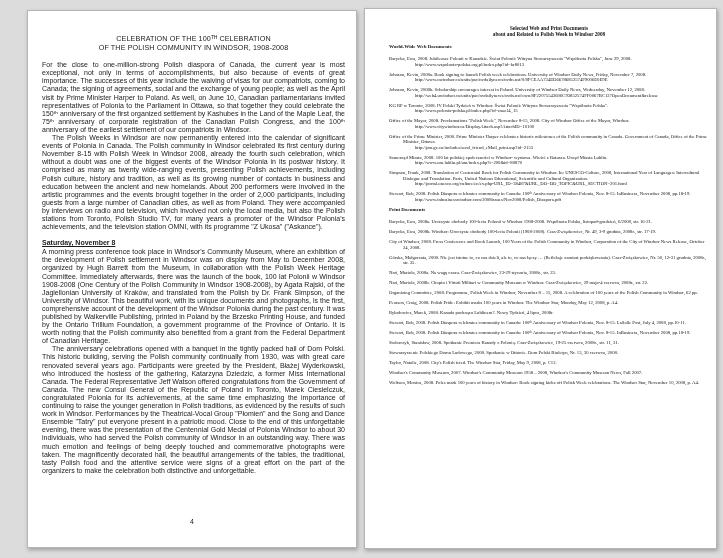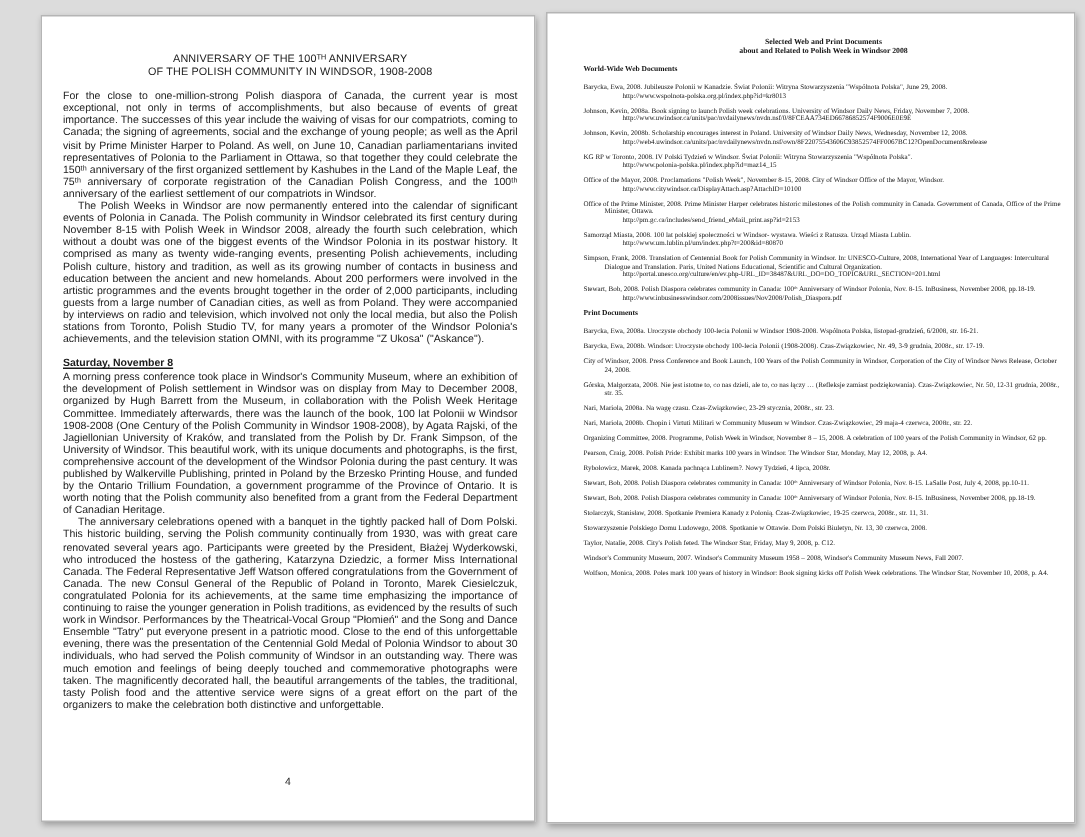--- a/index.html
+++ b/index.html
@@ -83,21 +83,21 @@
     line-height:5.5px;
     padding-left:26px;
     word-break:break-all;
   }
 </style>
 </head>
 <body>
 
 <div class="page" id="left-page">
   <div class="lp-title">
-    <div>ANNIVERSARY OF THE 100ᵀᴴ ANNIVERSARY</div>
+    <div>CELEBRATION OF THE 100ᵀᴴ CELEBRATION</div>
     <div>OF THE POLISH COMMUNITY IN WINDSOR, 1908-2008</div>
   </div>
   <div id="left-page-body">
       <div class="lp-para">For the close to one-million-strong Polish diaspora of Canada, the current year is most exceptional, not only in terms of accomplishments, but also because of events of great importance.  The successes of this year include the waiving of visas for our compatriots, coming to Canada; the signing of agreements, social and the exchange of young people; as well as the April visit by Prime Minister Harper to Poland.  As well, on June 10, Canadian parliamentarians invited representatives of Polonia to the Parliament in Ottawa, so that together they could celebrate the 150ᵗʰ anniversary of the first organized settlement by Kashubes in the Land of the Maple Leaf, the 75ᵗʰ anniversary of corporate registration of the Canadian Polish Congress, and the 100ᵗʰ anniversary of the earliest settlement of our compatriots in Windsor.</div>
       <div class="lp-para indent">The Polish Weeks in Windsor are now permanently entered into the calendar of significant events of Polonia in Canada.  The Polish community in Windsor celebrated its first century during November 8-15 with Polish Week in Windsor 2008, already the fourth such celebration, which without a doubt was one of the biggest events of the Windsor Polonia in its postwar history.  It comprised as many as twenty wide-ranging events, presenting Polish achievements, including Polish culture, history and tradition, as well as its growing number of contacts in business and education between the ancient and new homelands.  About 200 performers were involved in the artistic programmes and the events brought together in the order of 2,000 participants, including guests from a large number of Canadian cities, as well as from Poland.  They were accompanied by interviews on radio and television, which involved not only the local media, but also the Polish stations from Toronto, Polish Studio TV, for many years a promoter of the Windsor Polonia's achievements, and the television station OMNI, with its programme "Z Ukosa" ("Askance").</div>
       <div class="lp-heading">Saturday, November 8</div>
       <div class="lp-para">A morning press conference took place in Windsor's Community Museum, where an exhibition of the development of Polish settlement in Windsor was on display from May to December 2008, organized by Hugh Barrett from the Museum, in collaboration with the Polish Week Heritage Committee.  Immediately afterwards, there was the launch of the book, 100 lat Polonii w Windsor 1908-2008 (One Century of the Polish Community in Windsor 1908-2008), by Agata Rajski, of the Jagiellonian University of Kraków, and translated from the Polish by Dr. Frank Simpson, of the University of Windsor.  This beautiful work, with its unique documents and photographs, is the first, comprehensive account of the development of the Windsor Polonia during the past century.  It was published by Walkerville Publishing, printed in Poland by the Brzesko Printing House, and funded by the Ontario Trillium Foundation, a government programme of the Province of Ontario.  It is worth noting that the Polish community also benefited from a grant from the Federal Department of Canadian Heritage.</div>
       <div class="lp-para indent">The anniversary celebrations opened with a banquet in the tightly packed hall of Dom Polski.  This historic building, serving the Polish community continually from 1930, was with great care renovated several years ago.  Participants were greeted by the President, Błażej Wyderkowski, who introduced the hostess of the gathering, Katarzyna Dziedzic, a former Miss International Canada.  The Federal Representative Jeff Watson offered congratulations from the Government of Canada.  The new Consul General of the Republic of Poland in Toronto, Marek Ciesielczuk, congratulated Polonia for its achievements, at the same time emphasizing the importance of continuing to raise the younger generation in Polish traditions, as evidenced by the results of such work in Windsor.  Performances by the Theatrical-Vocal Group "Płomień" and the Song and Dance Ensemble "Tatry" put everyone present in a patriotic mood.  Close to the end of this unforgettable evening, there was the presentation of the Centennial Gold Medal of Polonia Windsor to about 30 individuals, who had served the Polish community of Windsor in an outstanding way.  There was much emotion and feelings of being deeply touched and commemorative photographs were taken.  The magnificently decorated hall, the beautiful arrangements of the tables, the traditional, tasty Polish food and the attentive service were signs of a great effort on the part of the organizers to make the celebration both distinctive and unforgettable.</div>
     </div>
   <div class="lp-pagenum">4</div>

